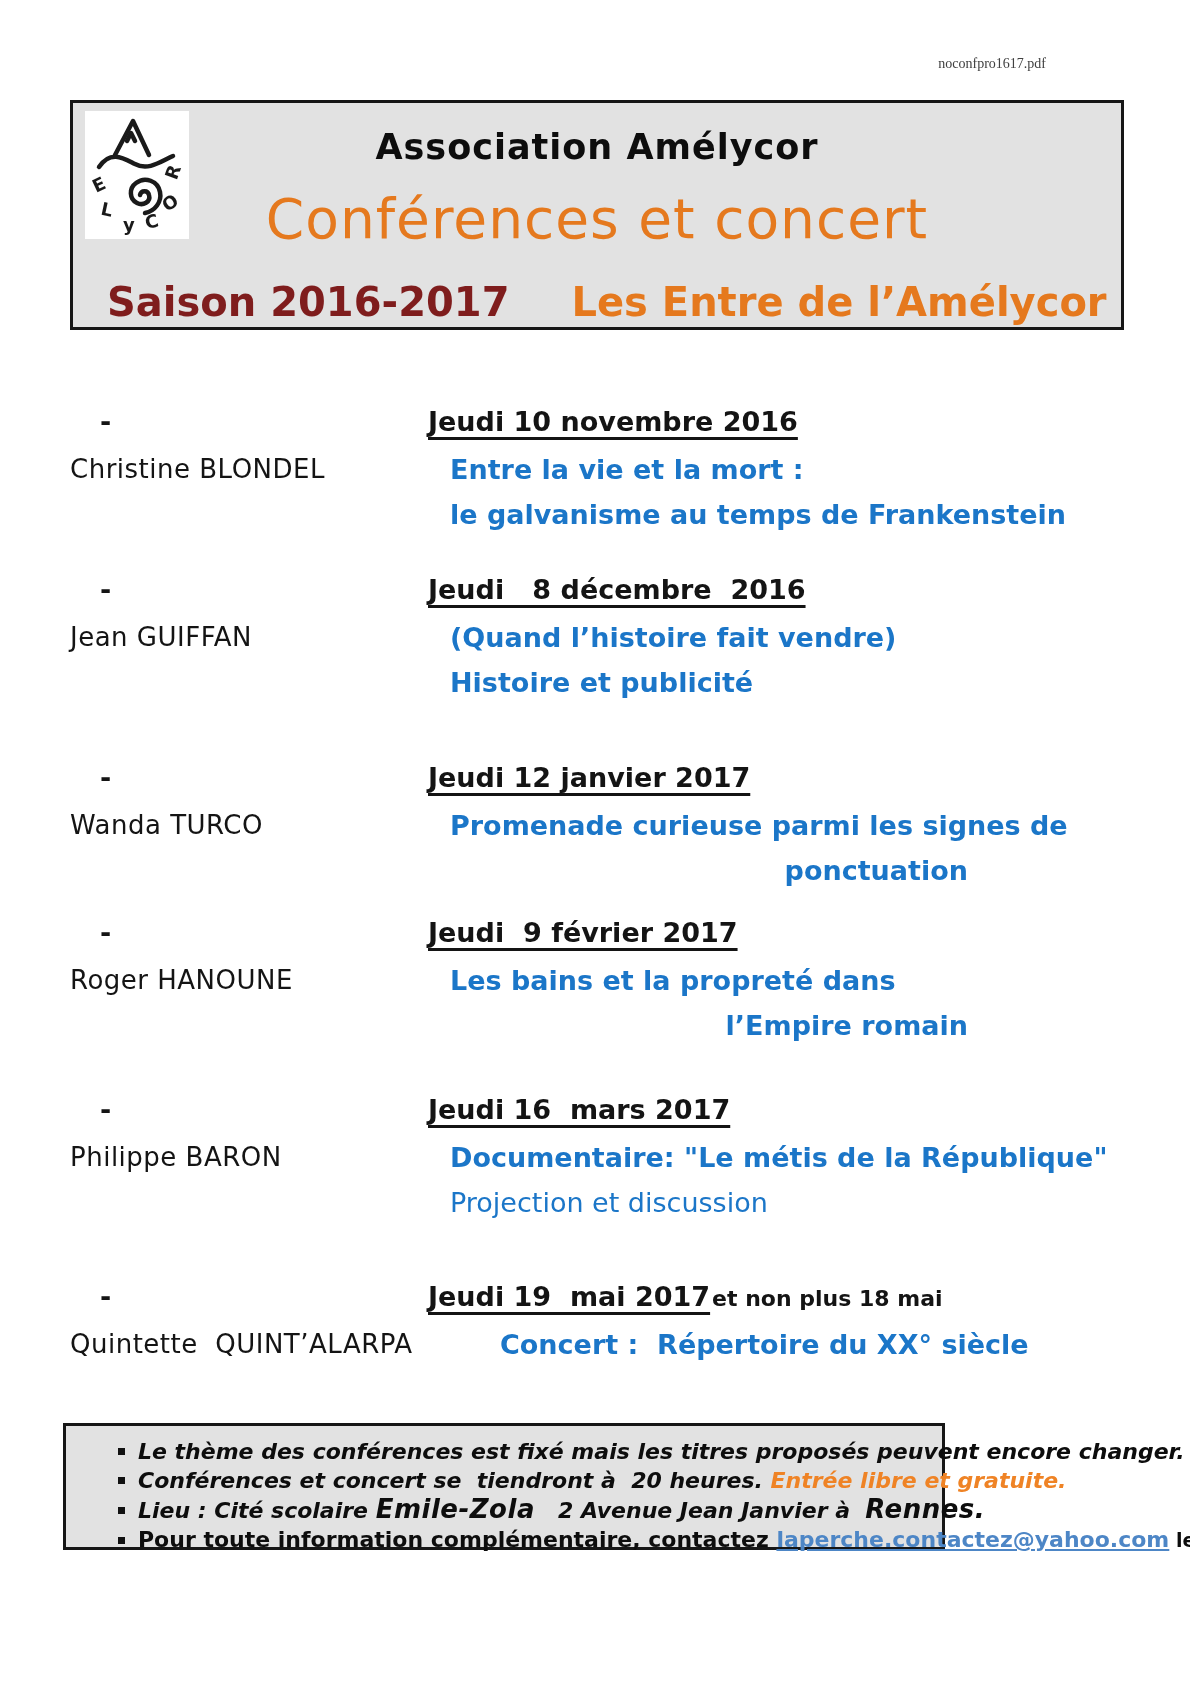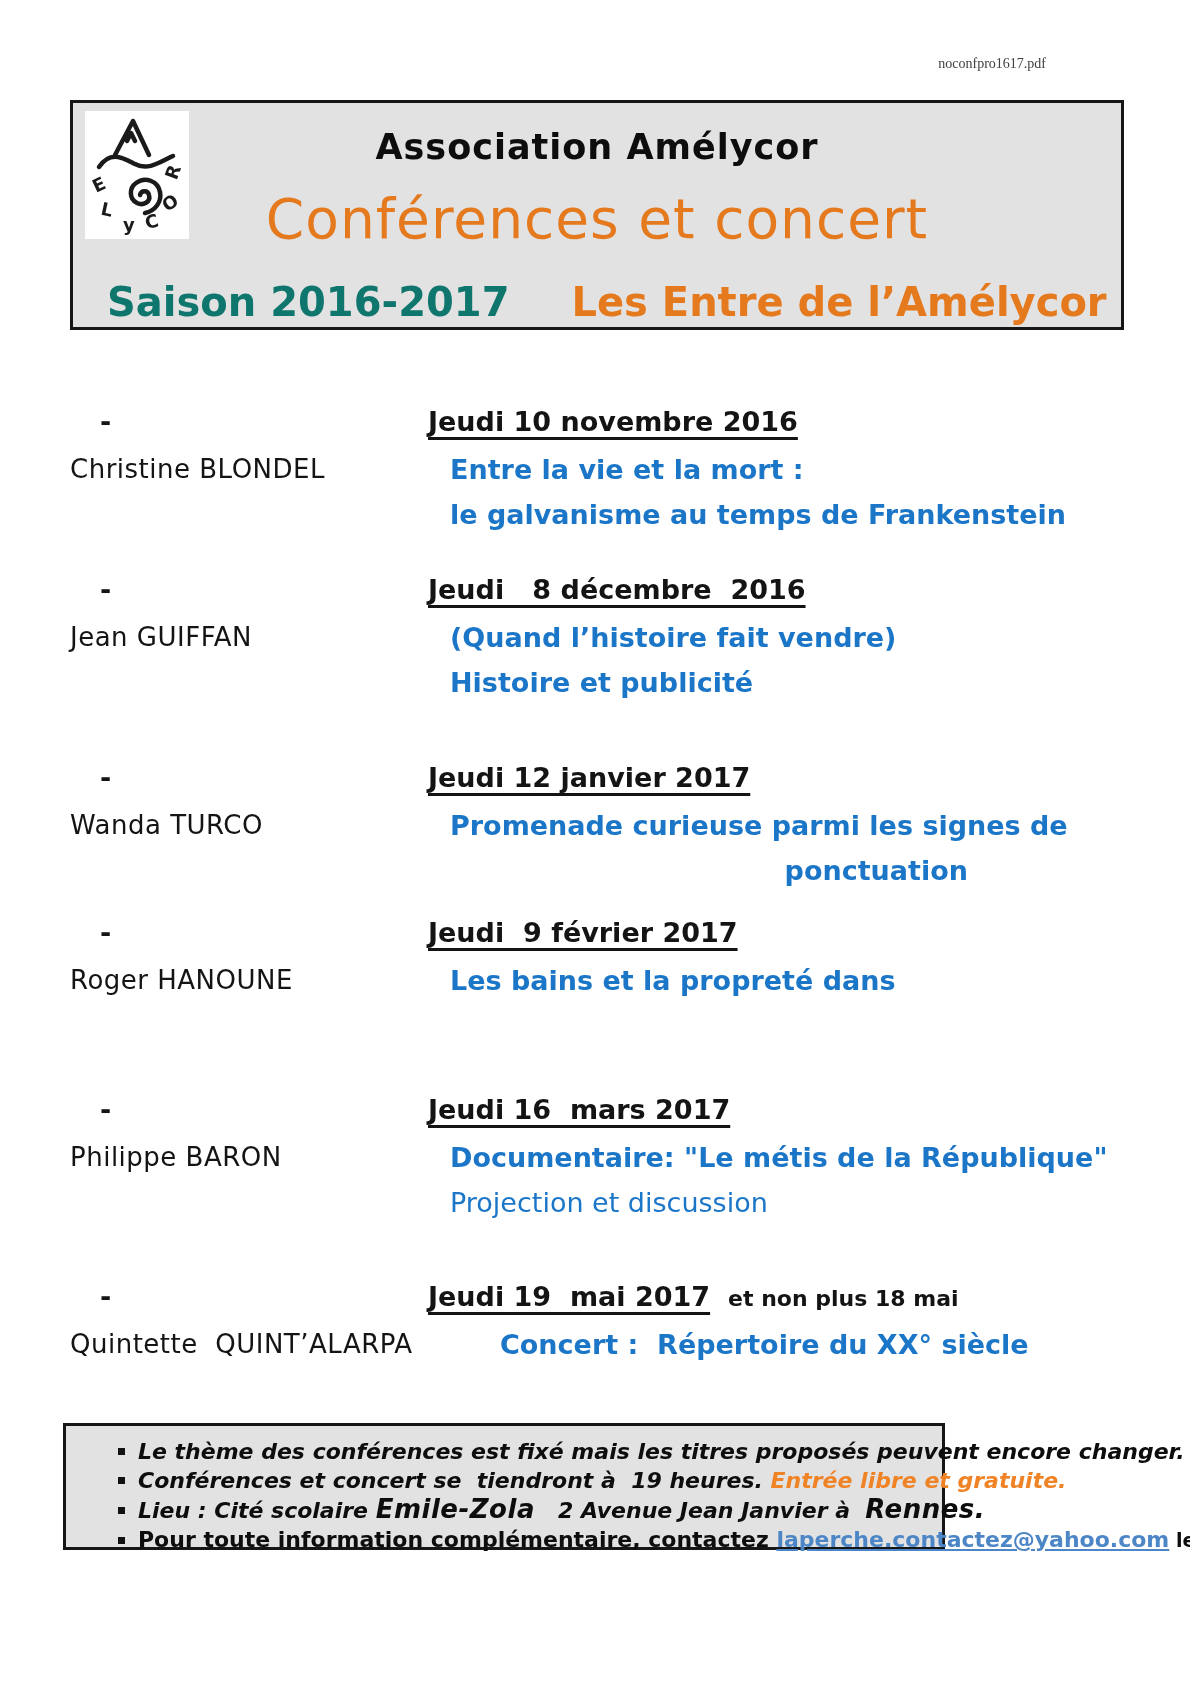--- a/index.html
+++ b/index.html
@@ -26,38 +26,38 @@
     font-size:35px;font-weight:bold;letter-spacing:1px;color:#0d0d0d;
   }
   .main-title{
     position:absolute;left:0;top:84px;width:100%;text-align:center;
     font-size:55px;font-weight:normal;letter-spacing:1px;color:#e5791e;
   }
   .season-row{
     position:absolute;left:34px;top:176px;display:flex;gap:62px;
     font-size:40px;font-weight:bold;white-space:pre;
   }
-  .season{color:#0f766e}
+  .season{color:#7f1d1d}
   .series{color:#e5791e}
 
   
   .event{
     position:absolute;left:70px;width:1100px;
     display:grid;grid-template-columns:358px auto;
   }
   .dash{
     grid-column:1;grid-row:1;padding-left:30px;
     font-size:27px;font-weight:bold;line-height:43px;
   }
   .date-row{grid-column:2;grid-row:1;line-height:43px;white-space:pre}
   .date{
     font-size:27px;font-weight:bold;
     text-decoration:underline;text-decoration-thickness:2.5px;text-underline-offset:6px;
   }
-  .date-note{font-size:22px;font-weight:bold;margin-left:18px}
+  .date-note{font-size:22px;font-weight:bold;margin-left:2px}
   .name{
     grid-column:1;grid-row:2;font-size:26px;line-height:45px;
     letter-spacing:.5px;white-space:pre;
   }
   .titles{grid-column:2;grid-row:2;width:540px;color:#1b76c8}
   .t-line{font-size:27px;font-weight:bold;line-height:45px;padding-left:22px;white-space:pre}
   .t-line.right{text-align:right;padding-left:0}
   .t-line.regular{font-weight:normal}
   .t-line.indent{padding-left:72px}
   #event-1{top:400px}
@@ -145,20 +145,21 @@
     <div class="t-line right">ponctuation</div>
   </div>
 </div>
 
 <div class="event" id="event-4">
   <div class="dash">-</div>
   <div class="date-row"><span class="date">Jeudi  9 février 2017</span></div>
   <div class="name">Roger HANOUNE</div>
   <div class="titles">
     <div class="t-line">Les bains et la propreté dans</div>
+    <div class="t-line right">l’Empire romain</div>
   </div>
 </div>
 
 <div class="event" id="event-5">
   <div class="dash">-</div>
   <div class="date-row"><span class="date">Jeudi 16  mars 2017</span></div>
   <div class="name">Philippe BARON</div>
   <div class="titles">
     <div class="t-line">Documentaire: "Le métis de la République"</div>
     <div class="t-line regular">Projection et discussion</div>
@@ -172,21 +173,21 @@
   <div class="titles">
     <div class="t-line indent">Concert :  Répertoire du XX° siècle</div>
   </div>
 </div>
 
 <div class="footer-box">
   <div class="f-line">
     <span class="sq"></span><span>Le thème des conférences est fixé mais les titres proposés peuvent encore changer.</span>
   </div>
   <div class="f-line">
-    <span class="sq"></span><span>Conférences et concert se  tiendront à  19 heures. </span><span class="f-orange">Entrée libre et gratuite.</span>
+    <span class="sq"></span><span>Conférences et concert se  tiendront à  20 heures. </span><span class="f-orange">Entrée libre et gratuite.</span>
   </div>
   <div class="f-line">
     <span class="sq"></span><span>Lieu : Cité scolaire </span><span class="f-big">Emile-Zola</span><span>   2 Avenue Jean Janvier à  </span><span class="f-big">Rennes.</span>
   </div>
   <div class="f-line upright">
     <span class="sq"></span><span>Pour toute information complémentaire, contactez </span><a class="mail">laperche.contactez@yahoo.com</a><span class="f-small"> le président de l’ Amélycor.</span>
   </div>
 </div>
 
 </body></html>

